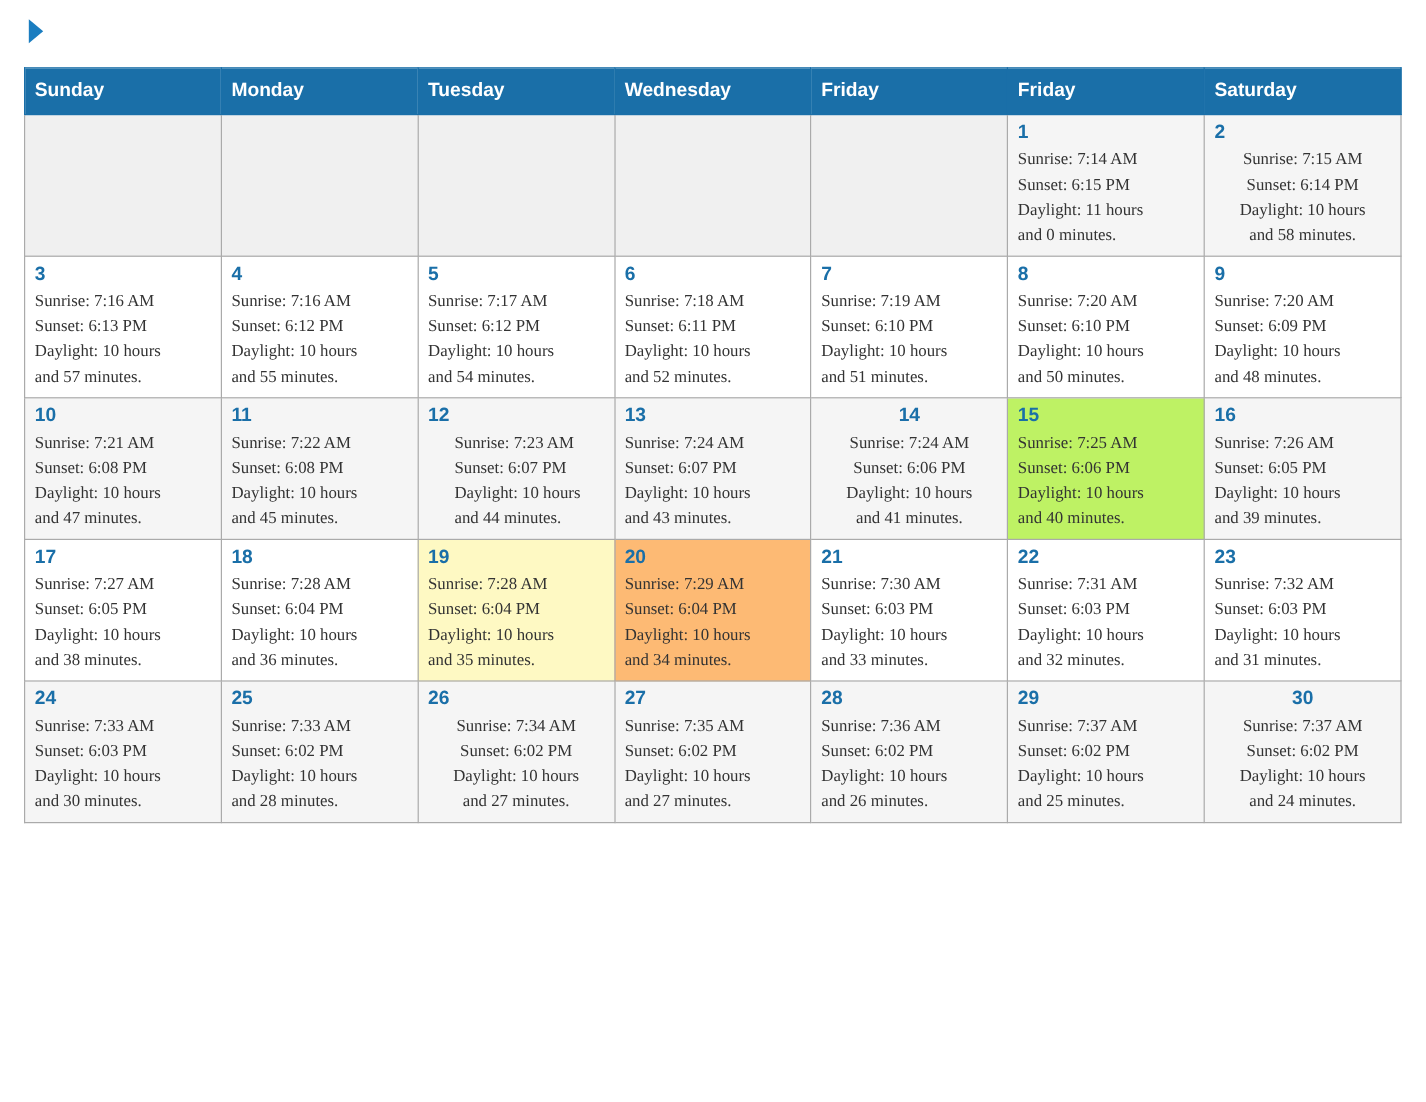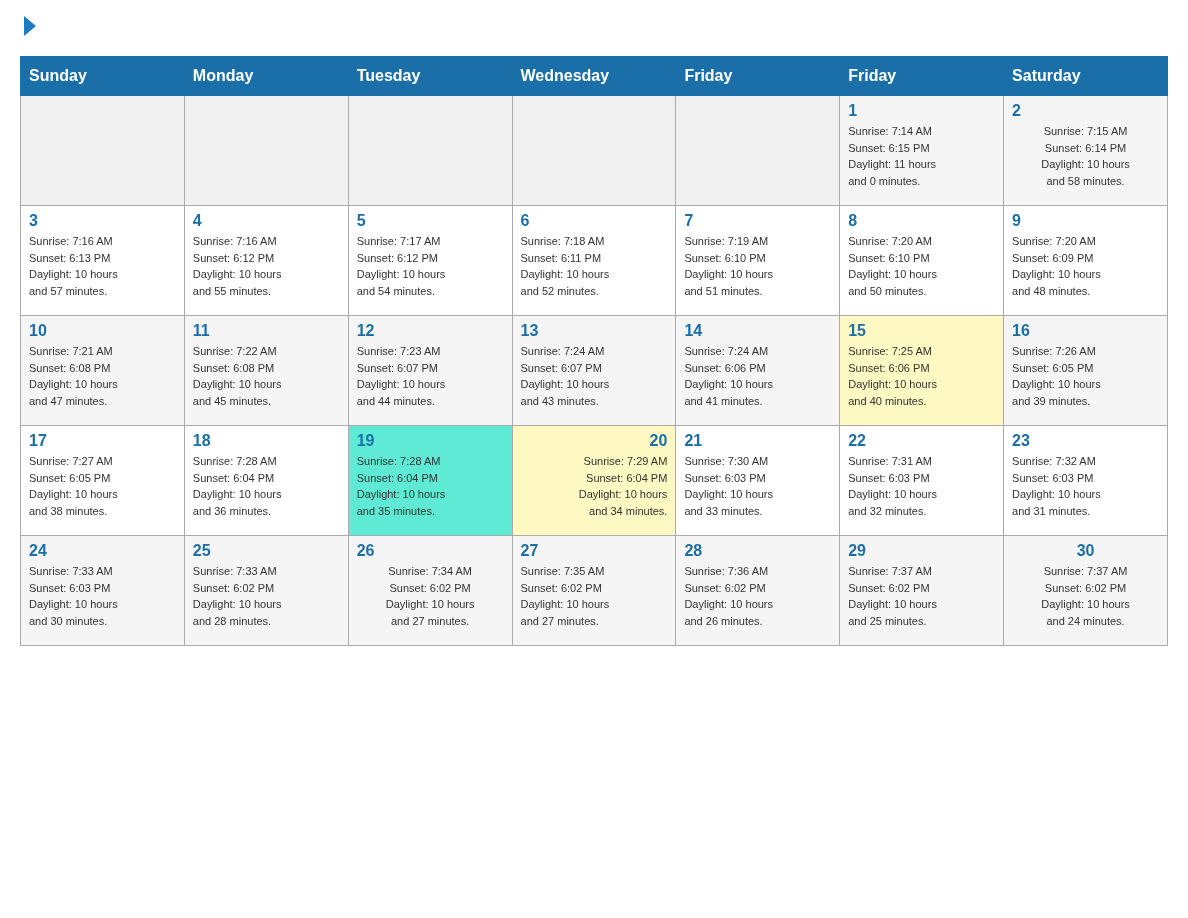--- a/index.html
+++ b/index.html
@@ -88,23 +88,24 @@
       background: #ffffff;
     }
     .day-number {
       font-size: 16px;
       font-weight: bold;
       color: #1a6fa8;
       display: block;
       margin-bottom: 3px;
     }
     .day-info {
-      font-size: 11px;
+      font-size: 14px;
       color: #333;
       line-height: 1.5;
+      font-family: Liberation Serif, serif;
     }
     .empty-cell {
       background: #f0f0f0 !important;
     }
   </style>
 </head>
 <body>
 
 <div class="header">
   <div class="logo">
@@ -217,40 +218,40 @@
         </td>
         <td style="background: rgb(245, 245, 245);">
           <span class="day-number">11</span>
           <div class="day-info" style="white-space: pre-line;">Sunrise: 7:22 AM
 Sunset: 6:08 PM
 Daylight: 10 hours
 and 45 minutes.</div>
         </td>
         <td style="background: rgb(245, 245, 245);">
           <span class="day-number">12</span>
-          <div class="day-info" style="white-space: pre-line;">Sunrise: 7:23 AM
+          <div class="day-info" style="white-space: pre-line; margin-left: 22px;">Sunrise: 7:23 AM
 Sunset: 6:07 PM
 Daylight: 10 hours
 and 44 minutes.</div>
         </td>
         <td style="background: rgb(245, 245, 245);">
           <span class="day-number">13</span>
           <div class="day-info" style="white-space: pre-line;">Sunrise: 7:24 AM
 Sunset: 6:07 PM
 Daylight: 10 hours
 and 43 minutes.</div>
         </td>
-        <td style="background: rgb(245, 245, 245);">
+        <td style="background: rgb(245, 245, 245); text-align: center;">
           <span class="day-number">14</span>
           <div class="day-info" style="white-space: pre-line;">Sunrise: 7:24 AM
 Sunset: 6:06 PM
 Daylight: 10 hours
 and 41 minutes.</div>
         </td>
-        <td style="background: #fef9c3;">
+        <td style="background: #bef264;">
           <span class="day-number">15</span>
           <div class="day-info" style="white-space: pre-line;">Sunrise: 7:25 AM
 Sunset: 6:06 PM
 Daylight: 10 hours
 and 40 minutes.</div>
         </td>
         <td style="background: rgb(245, 245, 245);">
           <span class="day-number">16</span>
           <div class="day-info" style="white-space: pre-line;">Sunrise: 7:26 AM
 Sunset: 6:05 PM
@@ -266,28 +267,28 @@
 Daylight: 10 hours
 and 38 minutes.</div>
         </td>
         <td style="background: rgb(255, 255, 255);">
           <span class="day-number">18</span>
           <div class="day-info" style="white-space: pre-line;">Sunrise: 7:28 AM
 Sunset: 6:04 PM
 Daylight: 10 hours
 and 36 minutes.</div>
         </td>
-        <td style="background: #5eead4;">
+        <td style="background: #fef9c3;">
           <span class="day-number">19</span>
           <div class="day-info" style="white-space: pre-line;">Sunrise: 7:28 AM
 Sunset: 6:04 PM
 Daylight: 10 hours
 and 35 minutes.</div>
         </td>
-        <td style="background: #fef9c3; text-align: right;">
+        <td style="background: #fdba74;">
           <span class="day-number">20</span>
           <div class="day-info" style="white-space: pre-line;">Sunrise: 7:29 AM
 Sunset: 6:04 PM
 Daylight: 10 hours
 and 34 minutes.</div>
         </td>
         <td style="background: rgb(255, 255, 255);">
           <span class="day-number">21</span>
           <div class="day-info" style="white-space: pre-line;">Sunrise: 7:30 AM
 Sunset: 6:03 PM

